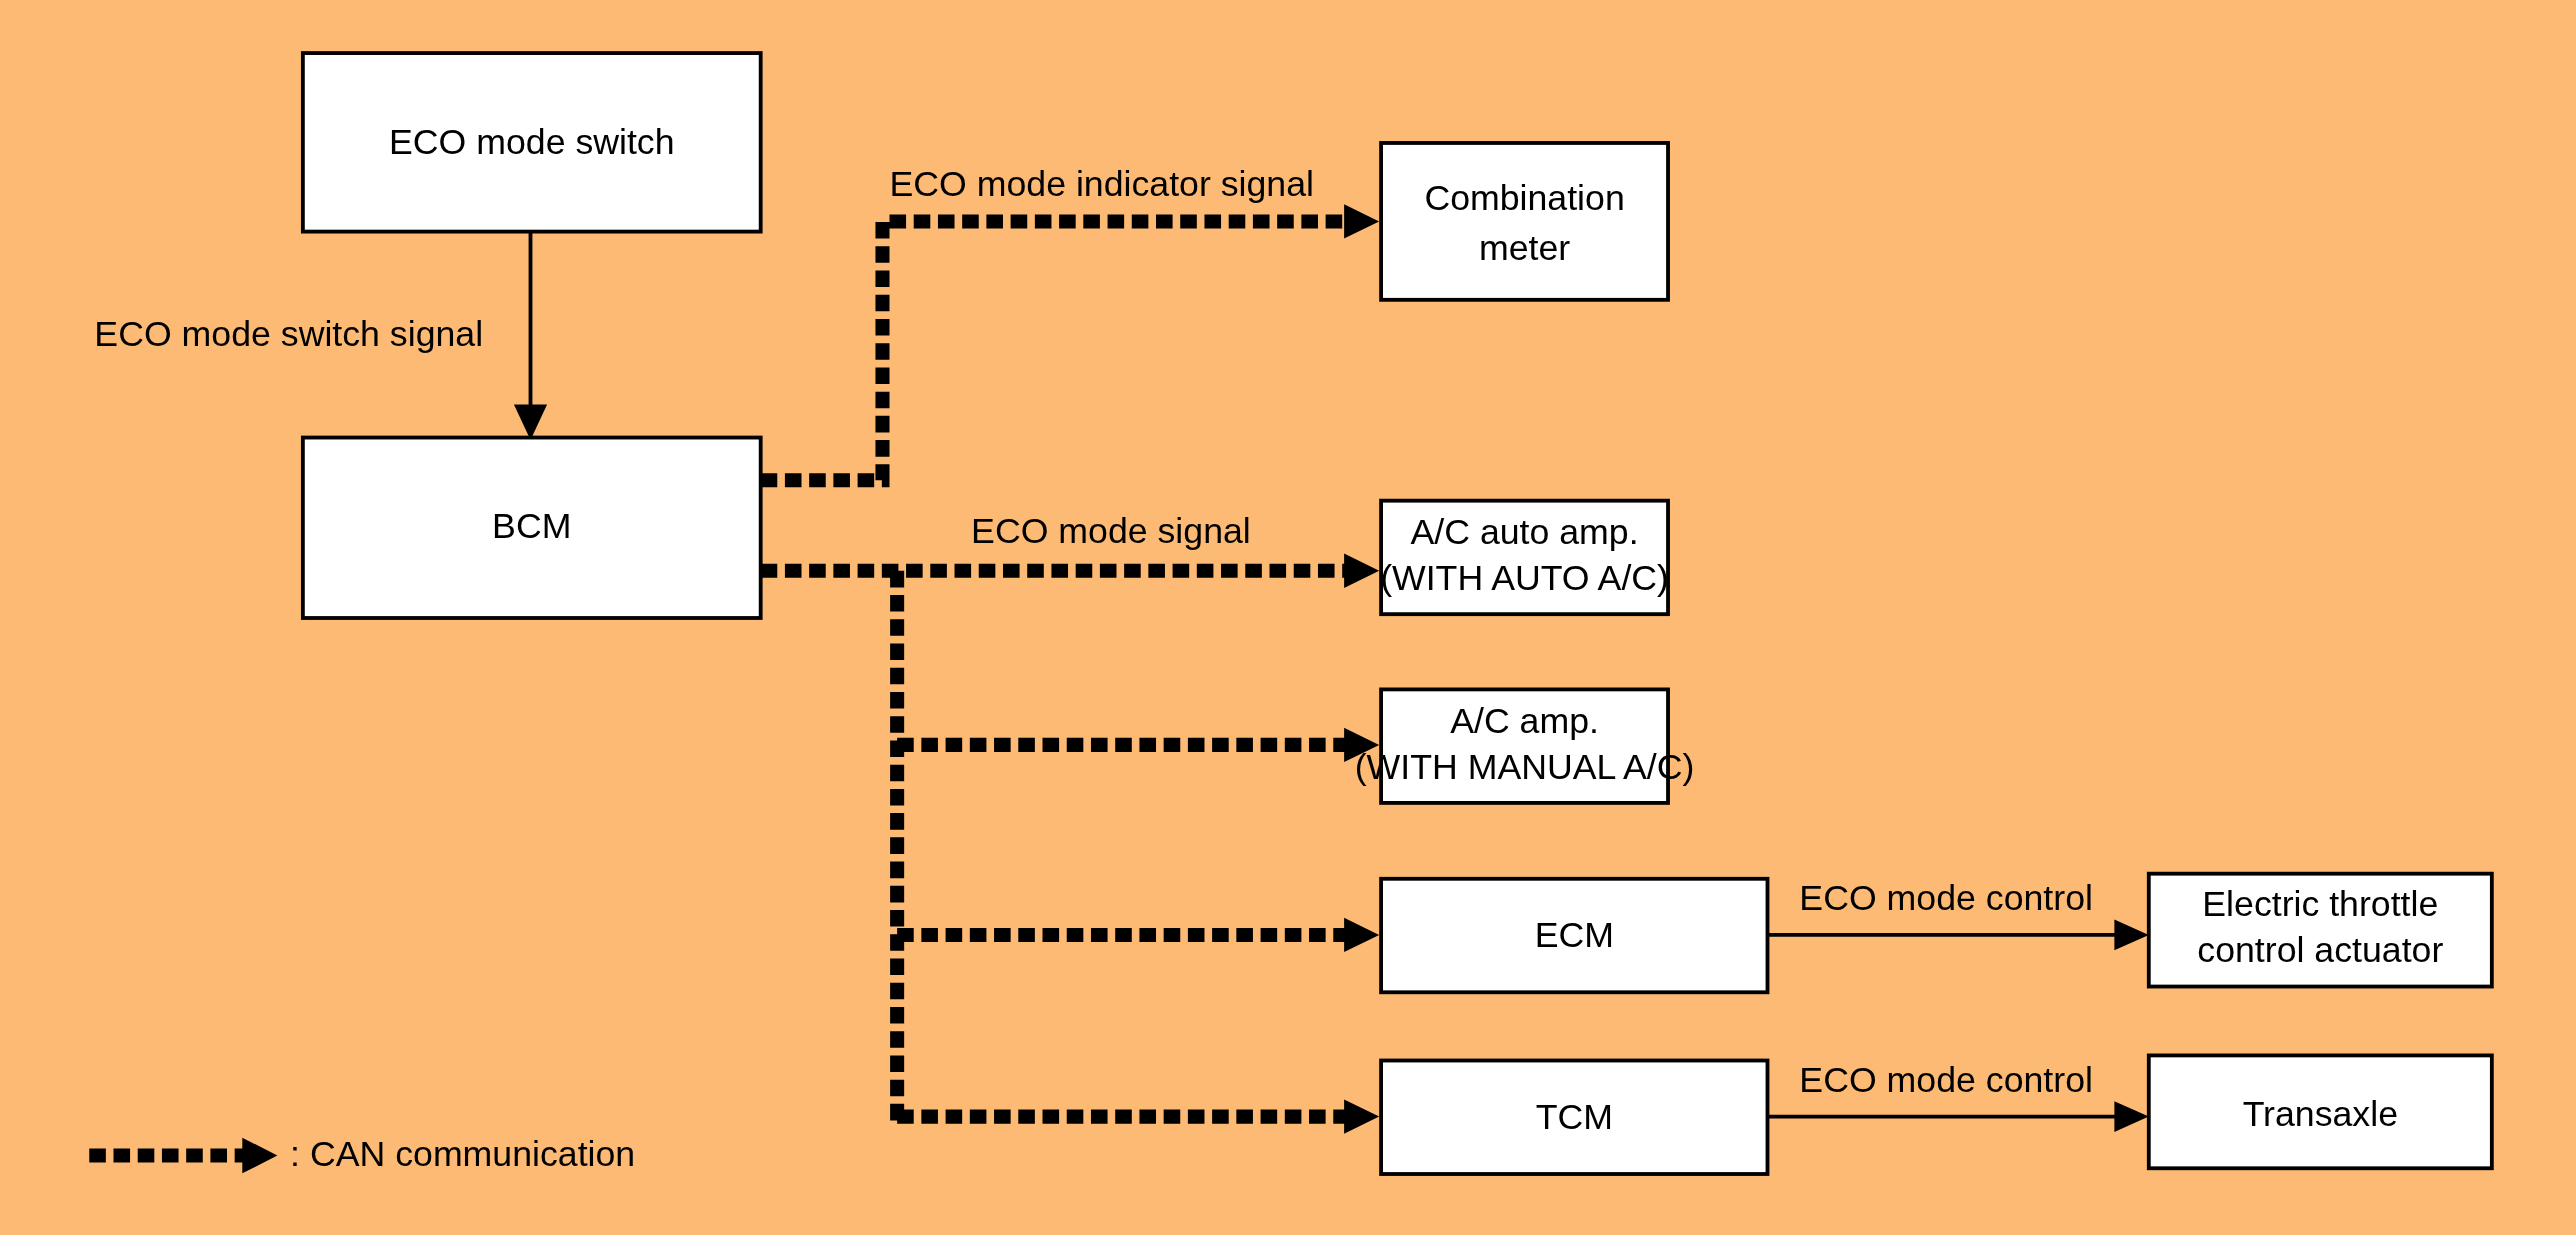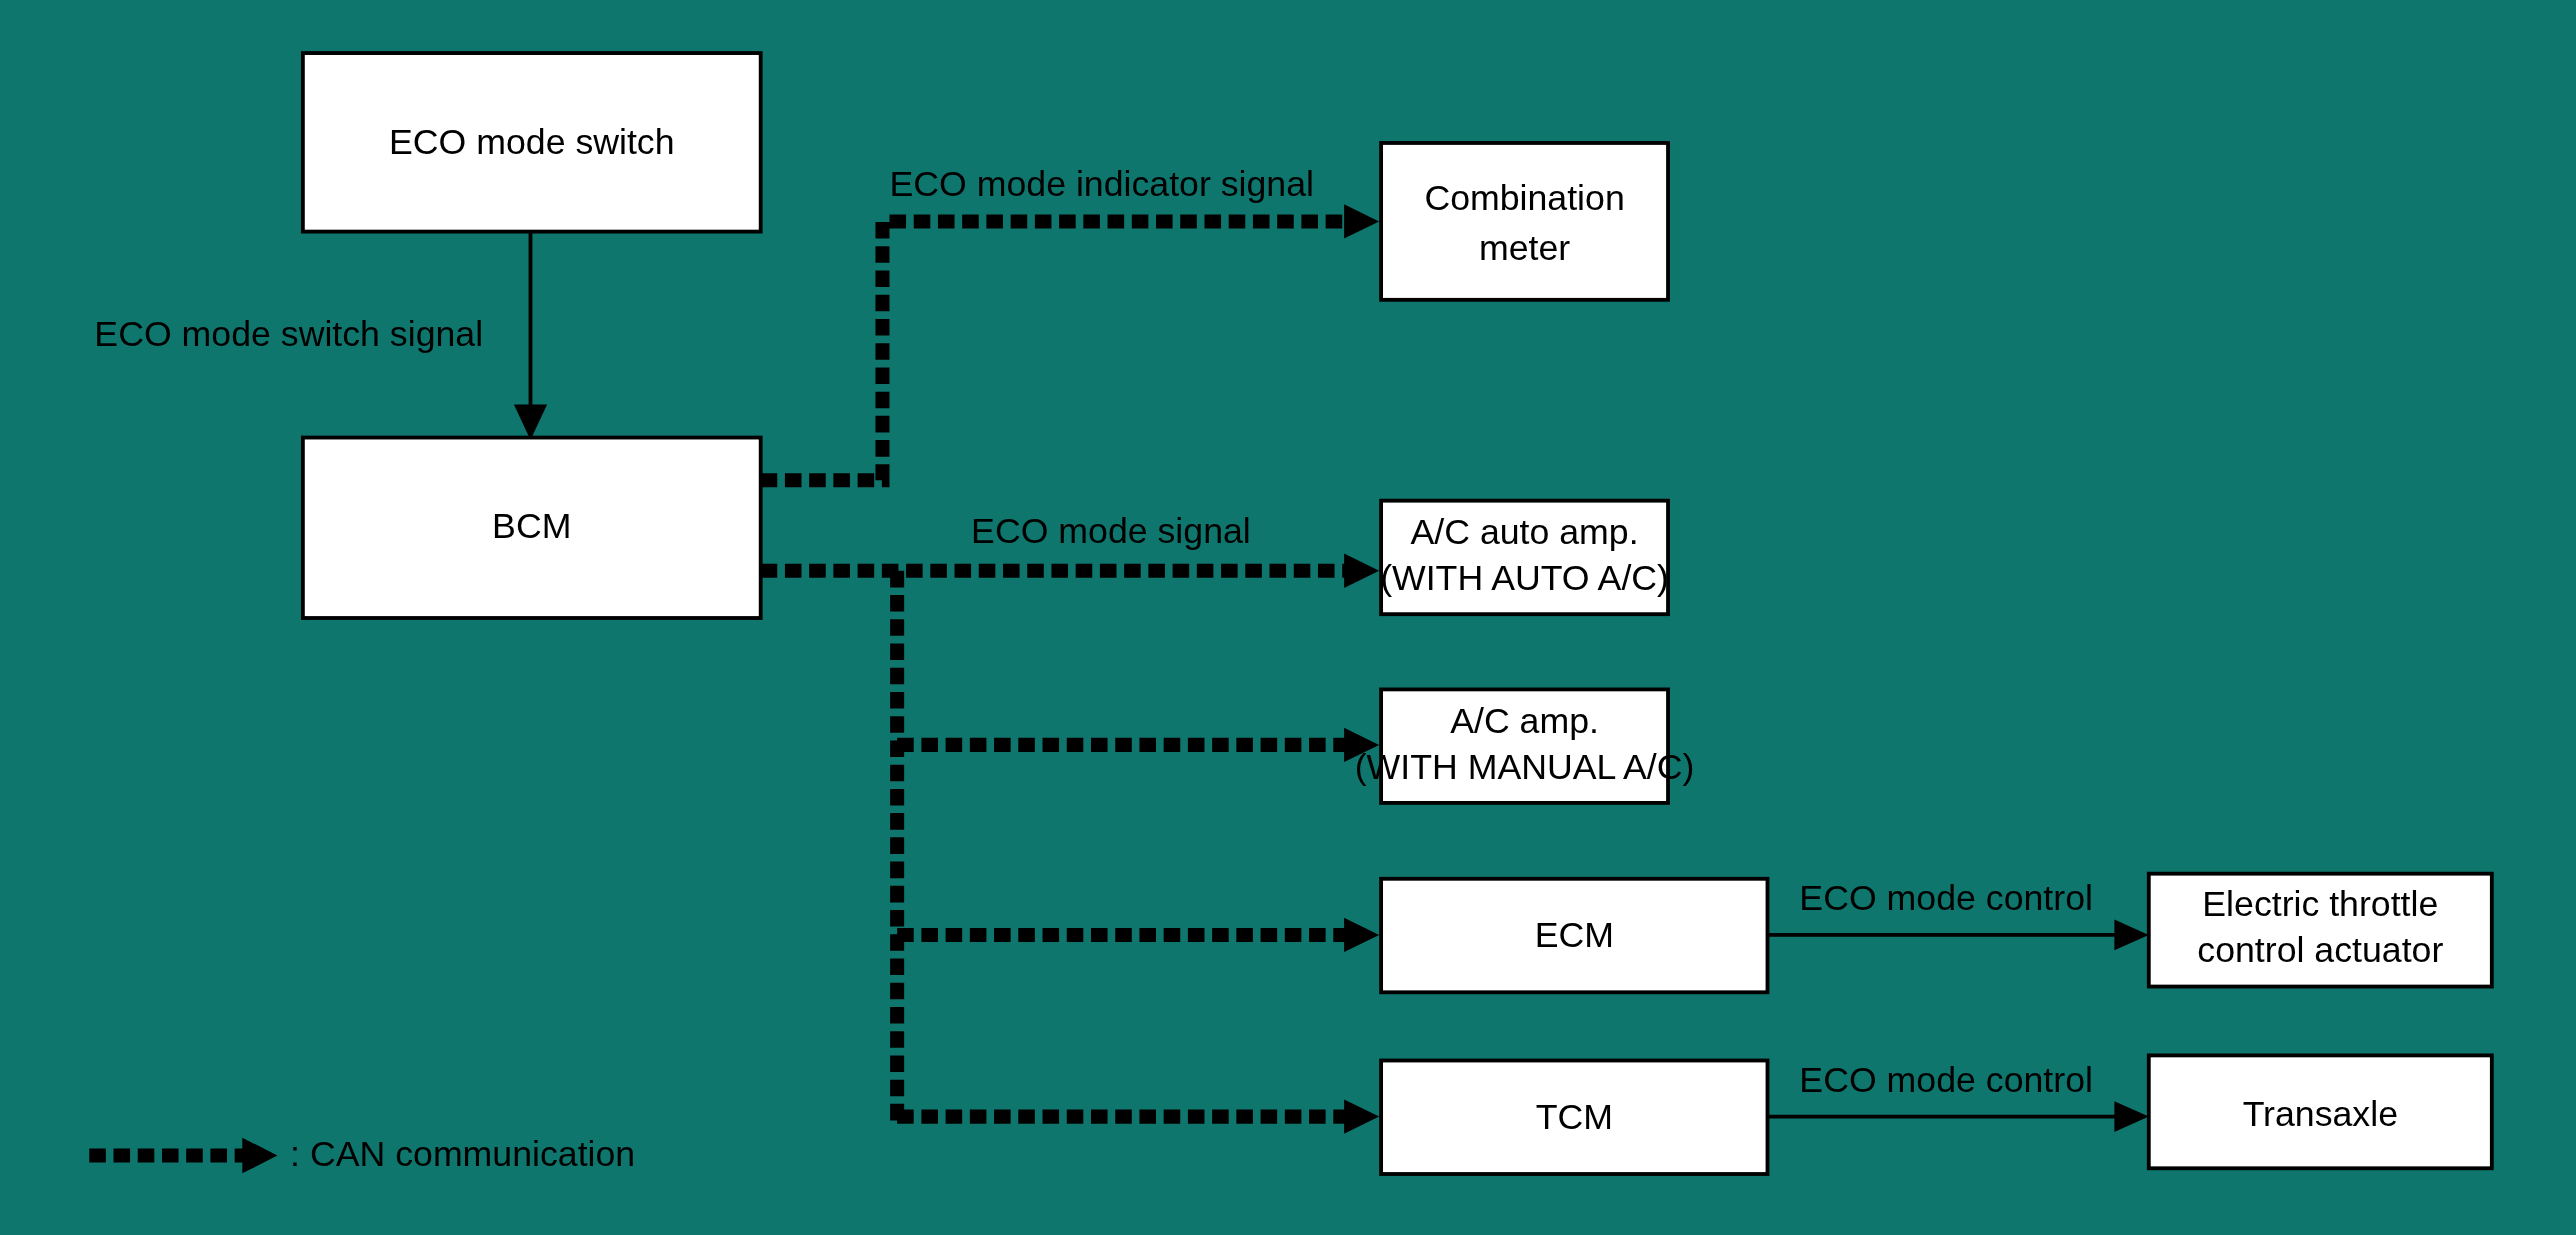--- a/index.html
+++ b/index.html
@@ -7,21 +7,21 @@
     padding: 0;
     background: #ffffff;
   }
   body {
     font-family: "Liberation Sans", sans-serif;
   }
   #diagram-root {
     position: relative;
     width: 2576px;
     height: 1236px;
-    background: #0f766e;
+    background: #fdba74;
     overflow: hidden;
   }
   svg.canvas {
     position: absolute;
     left: 0;
     top: 0;
     width: 2576px;
     height: 1236px;
     display: block;
   }

